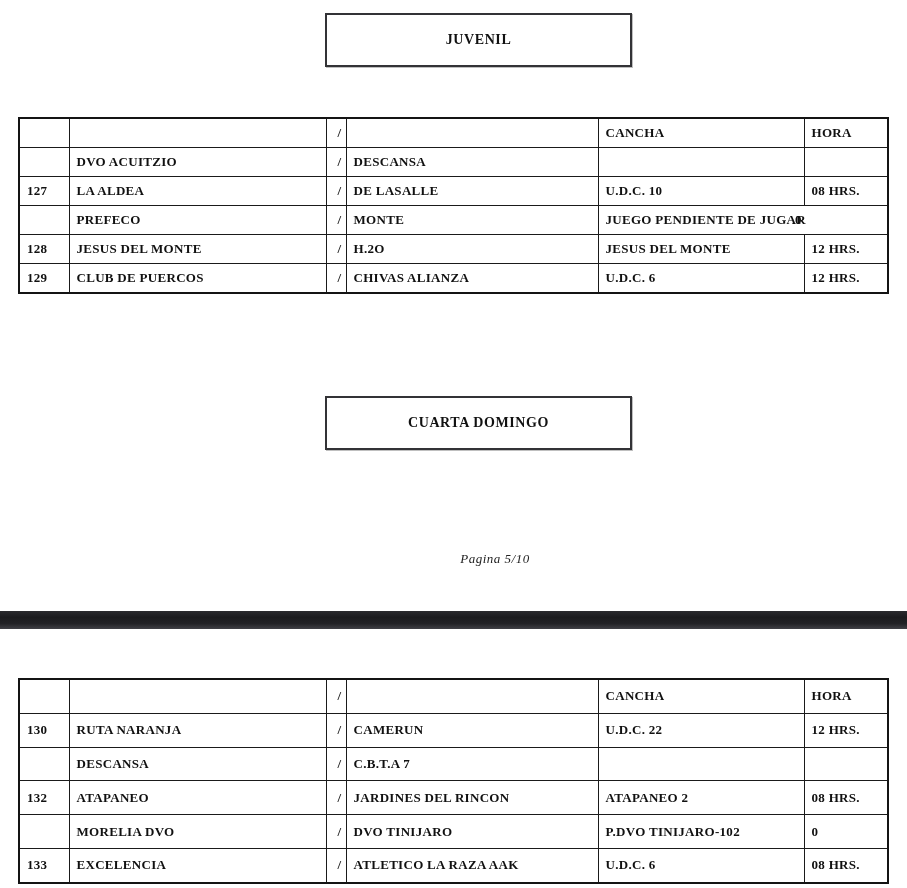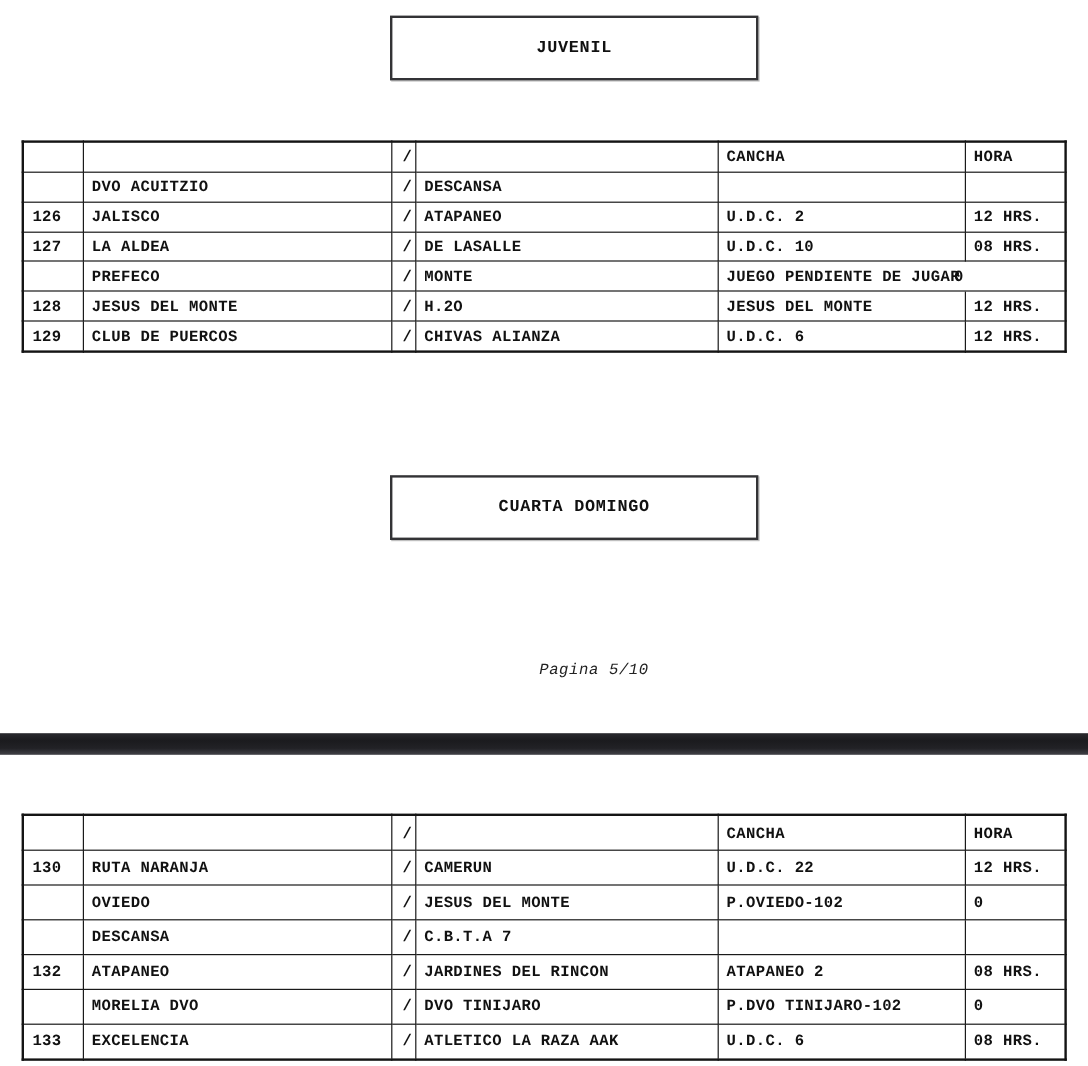--- a/index.html
+++ b/index.html
@@ -3,21 +3,21 @@
 <meta charset="utf-8">
 <style>
   html, body { margin: 0; padding: 0; }
   body {
     width: 907px; height: 888px;
     background: #ffffff;
     font-family: "Liberation Mono", "DejaVu Sans Mono", monospace;
     color: #111111;
     overflow: hidden;
   }
-  .screen { position: relative; width: 907px; height: 888px; background: #ffffff; }
+  .screen { position: relative; width: 907px; height: 888px; background: #ffffff; font-family: Liberation Serif, serif; }
 
   
   .title-box {
     position: absolute;
     left: 325px; width: 303px; height: 50px;
     border: 2px solid #333336;
     background: #ffffff;
     display: flex; align-items: center; justify-content: center;
     font-weight: 700; font-size: 14px; letter-spacing: 0.6px;
     box-shadow: 1px 1px 0 rgba(0,0,0,0.25);
@@ -101,28 +101,20 @@
       </tr>
       <tr>
         <td></td>
         <td>DVO ACUITZIO</td>
         <td class="slash">/</td>
         <td>DESCANSA</td>
         <td class="cancha"></td>
         <td class="hora"></td>
       </tr>
       <tr>
-        <td>126</td>
-        <td>JALISCO</td>
-        <td class="slash">/</td>
-        <td>ATAPANEO</td>
-        <td class="cancha">U.D.C. 2</td>
-        <td class="hora">12 HRS.</td>
-      </tr>
-      <tr>
         <td>127</td>
         <td>LA ALDEA</td>
         <td class="slash">/</td>
         <td>DE LASALLE</td>
         <td class="cancha">U.D.C. 10</td>
         <td class="hora">08 HRS.</td>
       </tr>
       <tr class="overlap-row">
         <td></td>
         <td>PREFECO</td>
@@ -179,28 +171,20 @@
       <tr>
         <td>130</td>
         <td>RUTA NARANJA</td>
         <td class="slash">/</td>
         <td>CAMERUN</td>
         <td class="cancha">U.D.C. 22</td>
         <td class="hora">12 HRS.</td>
       </tr>
       <tr>
         <td></td>
-        <td>OVIEDO</td>
-        <td class="slash">/</td>
-        <td>JESUS DEL MONTE</td>
-        <td class="cancha">P.OVIEDO-102</td>
-        <td class="hora">0</td>
-      </tr>
-      <tr>
-        <td></td>
         <td>DESCANSA</td>
         <td class="slash">/</td>
         <td>C.B.T.A 7</td>
         <td class="cancha"></td>
         <td class="hora"></td>
       </tr>
       <tr>
         <td>132</td>
         <td>ATAPANEO</td>
         <td class="slash">/</td>

